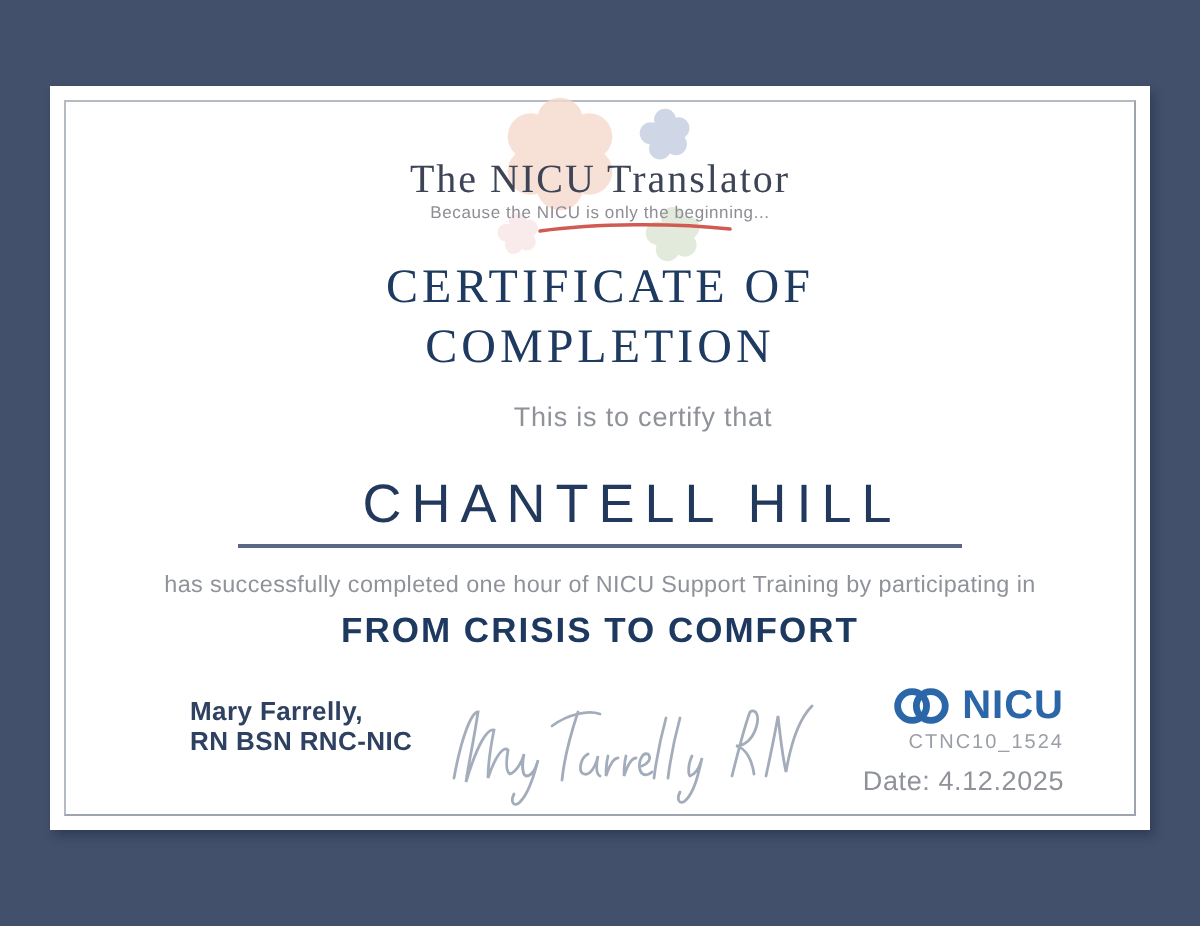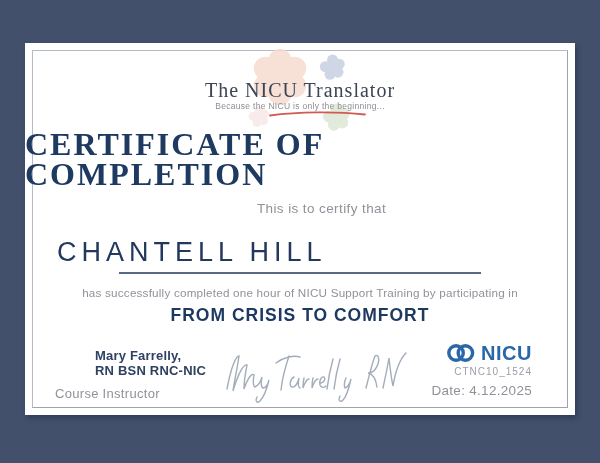--- a/index.html
+++ b/index.html
@@ -25,30 +25,30 @@
   .logo-title{
     position:absolute;left:0;right:0;top:36px;text-align:center;
     font-family:"Liberation Serif",serif;font-size:20px;letter-spacing:1px;color:var(--logo-charcoal);
   }
   .logo-tagline{
     position:absolute;left:0;right:0;top:58px;text-align:center;
     font-size:8.5px;letter-spacing:.3px;color:var(--tagline-gray);
   }
   .swoosh{position:absolute;left:243px;top:67px;}
   .heading{
-    position:absolute;left:0;right:0;top:86px;
-    font-family:"Liberation Serif",serif;font-size:32px;line-height:30px;
-    letter-spacing:2px;color:var(--heading-navy);font-weight:700;
+    position:absolute;left:0;right:0;top:86px;text-align:center;
+    font-family:"Liberation Serif",serif;font-size:24px;line-height:30px;
+    letter-spacing:2px;color:var(--heading-navy);font-weight:400;
   }
   .certify{
     position:absolute;left:0;right:0;top:158px;text-align:center;
     font-size:13.5px;color:var(--text-gray);letter-spacing:.4px;padding-left:43px;
   }
   .recipient{
-    position:absolute;left:0;right:0;top:194px;text-align:left;
+    position:absolute;left:0;right:0;top:194px;text-align:center;
     font-size:27px;letter-spacing:5px;color:var(--name-navy);font-weight:500;padding-left:32px;
   }
   .name-underline{
     position:absolute;left:94px;top:229px;width:362px;height:2px;background:var(--underline-navy);opacity:.85;
   }
   .body-text{
     position:absolute;left:0;right:0;top:243px;text-align:center;
     font-size:11.7px;color:var(--text-gray);letter-spacing:.2px;
   }
   .course-title{
@@ -129,21 +129,20 @@
 
     <div class="recipient">CHANTELL HILL</div>
     <div class="name-underline"></div>
 
     <div class="body-text">has successfully completed one hour of NICU Support Training by participating in</div>
     <div class="course-title">FROM CRISIS TO COMFORT</div>
 
     <div class="instructor">
       <div class="name">Mary Farrelly,</div>
       <div class="name">RN BSN RNC-NIC</div>
-      <div class="role">Course Instructor</div>
     </div>
 
     <svg class="signature" viewBox="0 0 190 62" role="img" aria-label="Mary Farrelly RN">
       <g fill="none" stroke="var(--signature-ink)" stroke-width="1.4" stroke-linecap="round" opacity="0.9">
         <path d="M7 46 C11 24 16 13 19 13 C17 27 14 40 13 48 C19 28 24 21 27 22 C25 32 24 41 24 46 C28 34 32 30 34 32 C33 38 33 43 35 44 C38 43 41 38 42 34 C41 39 41 44 43 45 C46 45 48 41 49 37 C47 45 44 54 40 58 C37 61 35 58 37 54"></path>
         <path d="M56 20 C64 14 74 12 80 14"></path>
         <path d="M69 13 C65 25 62 37 61 47"></path>
         <path d="M74 34 C70 36 69 43 72 44 C75 45 78 40 79 35 C78 40 78 44 80 45"></path>
         <path d="M84 35 C83 39 83 43 83 45 C85 39 87 36 89 36"></path>
         <path d="M93 35 C92 39 92 43 92 45 C94 39 96 36 98 36"></path>

